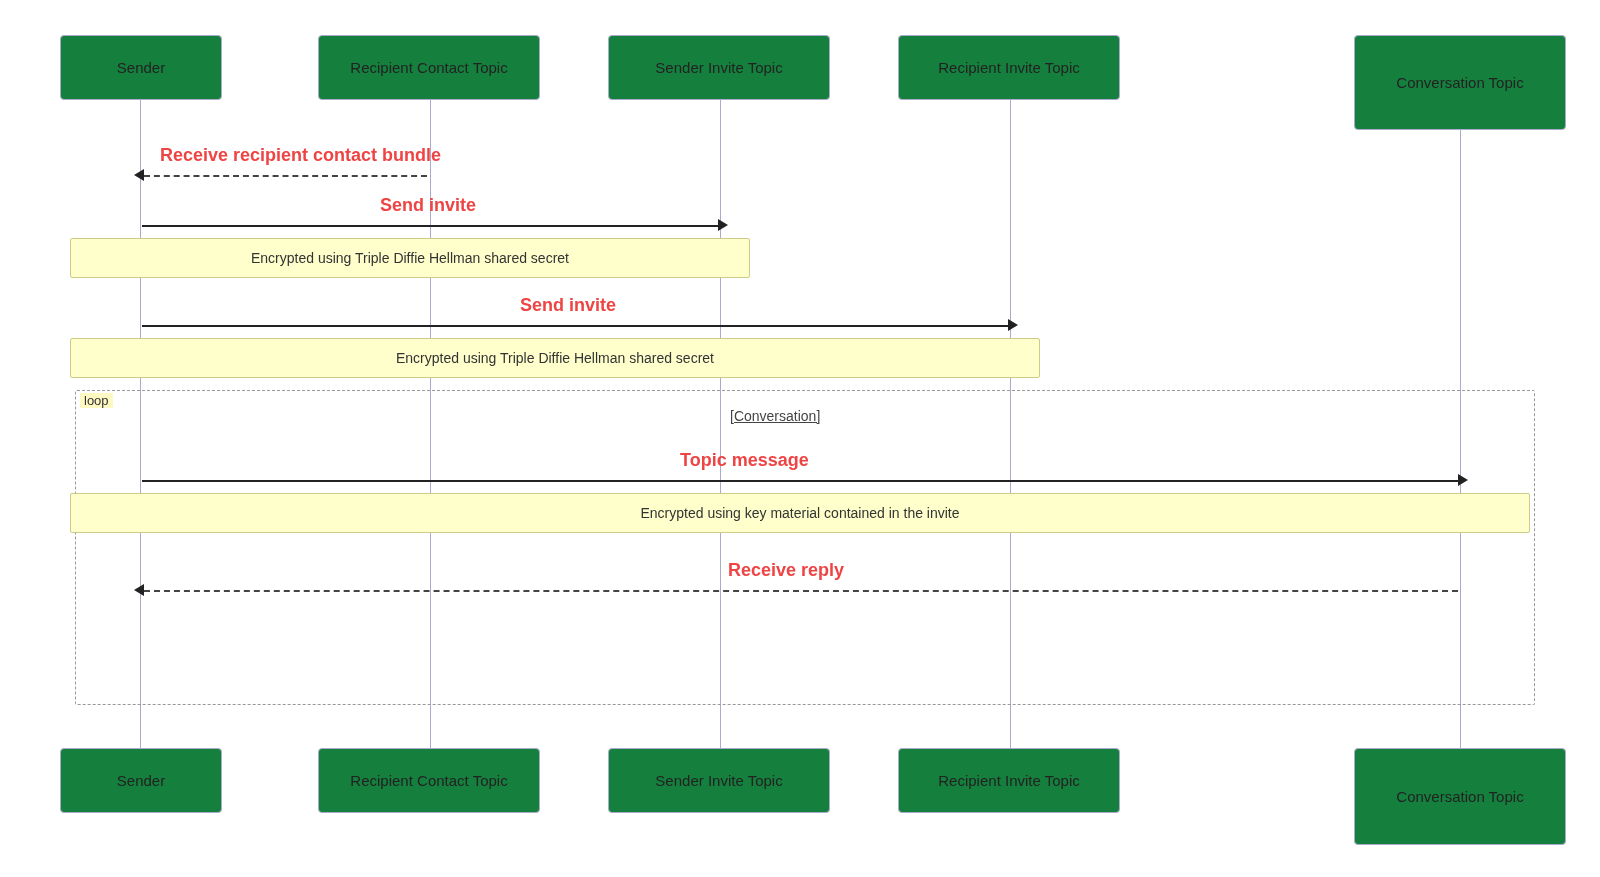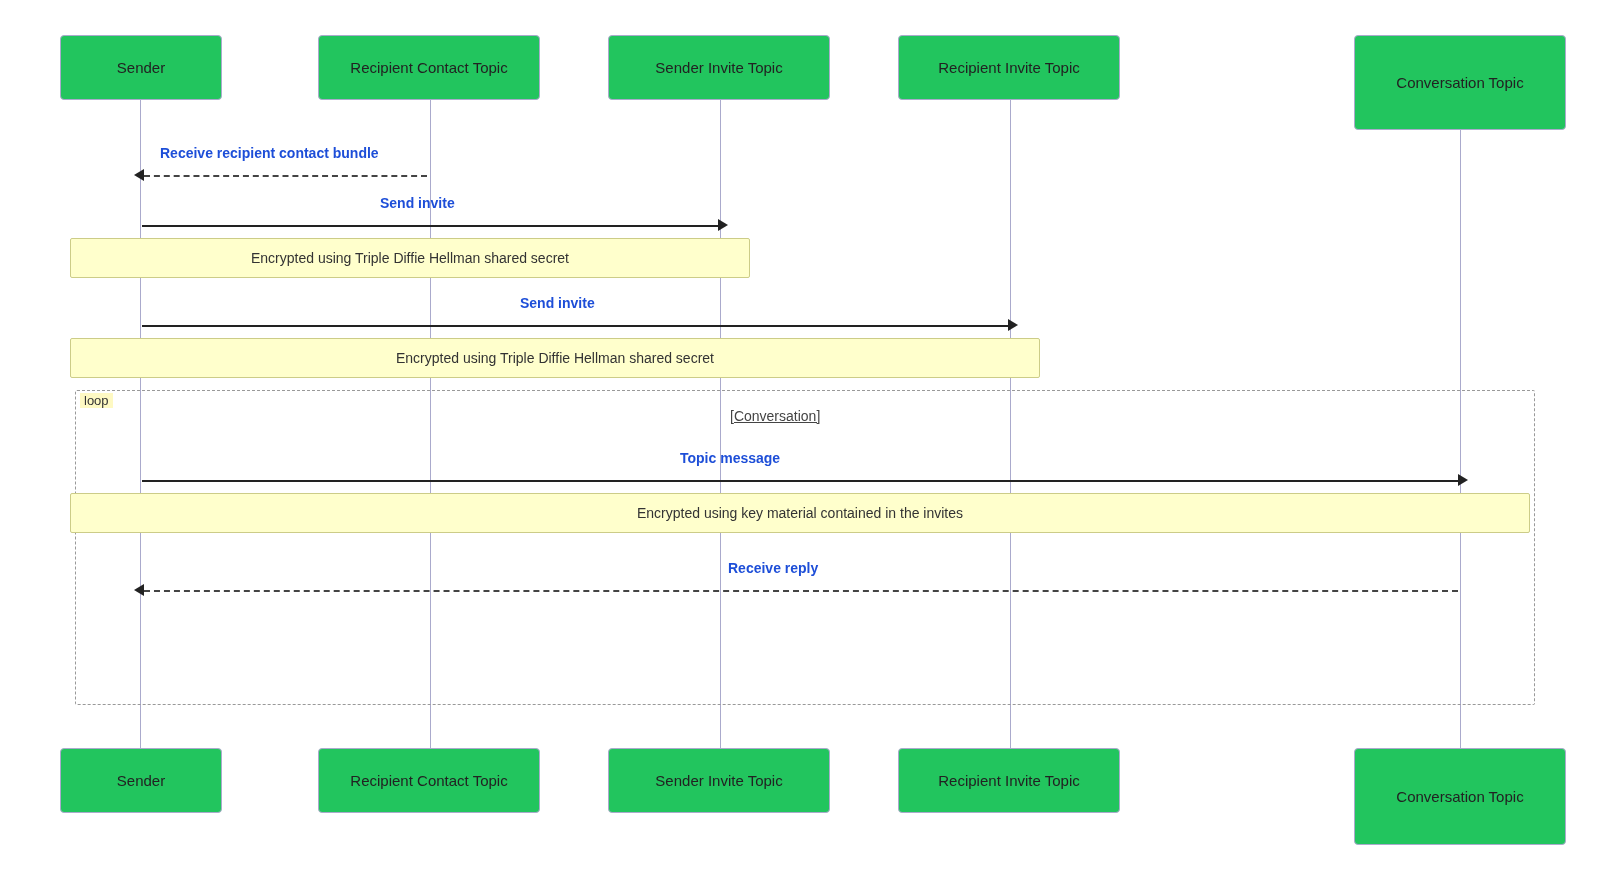--- a/index.html
+++ b/index.html
@@ -14,21 +14,21 @@
 
     .diagram {
       position: relative;
       width: 1600px;
       height: 877px;
     }
 
     
     .actor-box {
       position: absolute;
-      background: #22c55e;
+      background: #15803d;
       border: 1px solid #aaaacc;
       border-radius: 4px;
       display: flex;
       align-items: center;
       justify-content: center;
       font-size: 15px;
       color: #222;
       text-align: center;
       padding: 8px 12px;
     }
@@ -36,23 +36,23 @@
     
     .lifeline {
       position: absolute;
       border-left: 1px solid #aaaacc;
       top: 0;
       height: 877px;
     }
 
     .arrow-label {
       position: absolute;
-      font-size: 14px;
+      font-size: 18px;
       font-weight: bold;
-      color: #1d4ed8;
+      color: #ef4444;
       white-space: nowrap;
     }
 
     .arrow-line {
       position: absolute;
       height: 2px;
       background: #222;
     }
 
     .arrow-line-dashed {
@@ -179,21 +179,21 @@
     <span>[Conversation]</span>
   </div>
 
   <div class="arrow-label" style="left:680px; top:450px;">
     <span>Topic message</span>
   </div>
   <div class="arrow-line" style="left:142px; top:480px; width:1316px;"></div>
   <div class="arrowhead-right" style="left:1458px; top:474px;"></div>
 
   <div class="note-box" style="left:70px; top:493px; width:1460px; height:40px;">
-    <span>Encrypted using key material contained in the invites</span>
+    <span>Encrypted using key material contained in the invite</span>
   </div>
 
   <div class="arrow-label" style="left:728px; top:560px;">
     <span>Receive reply</span>
   </div>
   <div class="arrow-line-dashed" style="left:144px; top:590px; width:1314px;"></div>
   <div class="arrowhead-left" style="left:134px; top:584px;"></div>
 
   <div class="actor-box" style="left:60px; top:748px; width:162px; height:65px;">
     <span>Sender</span>

